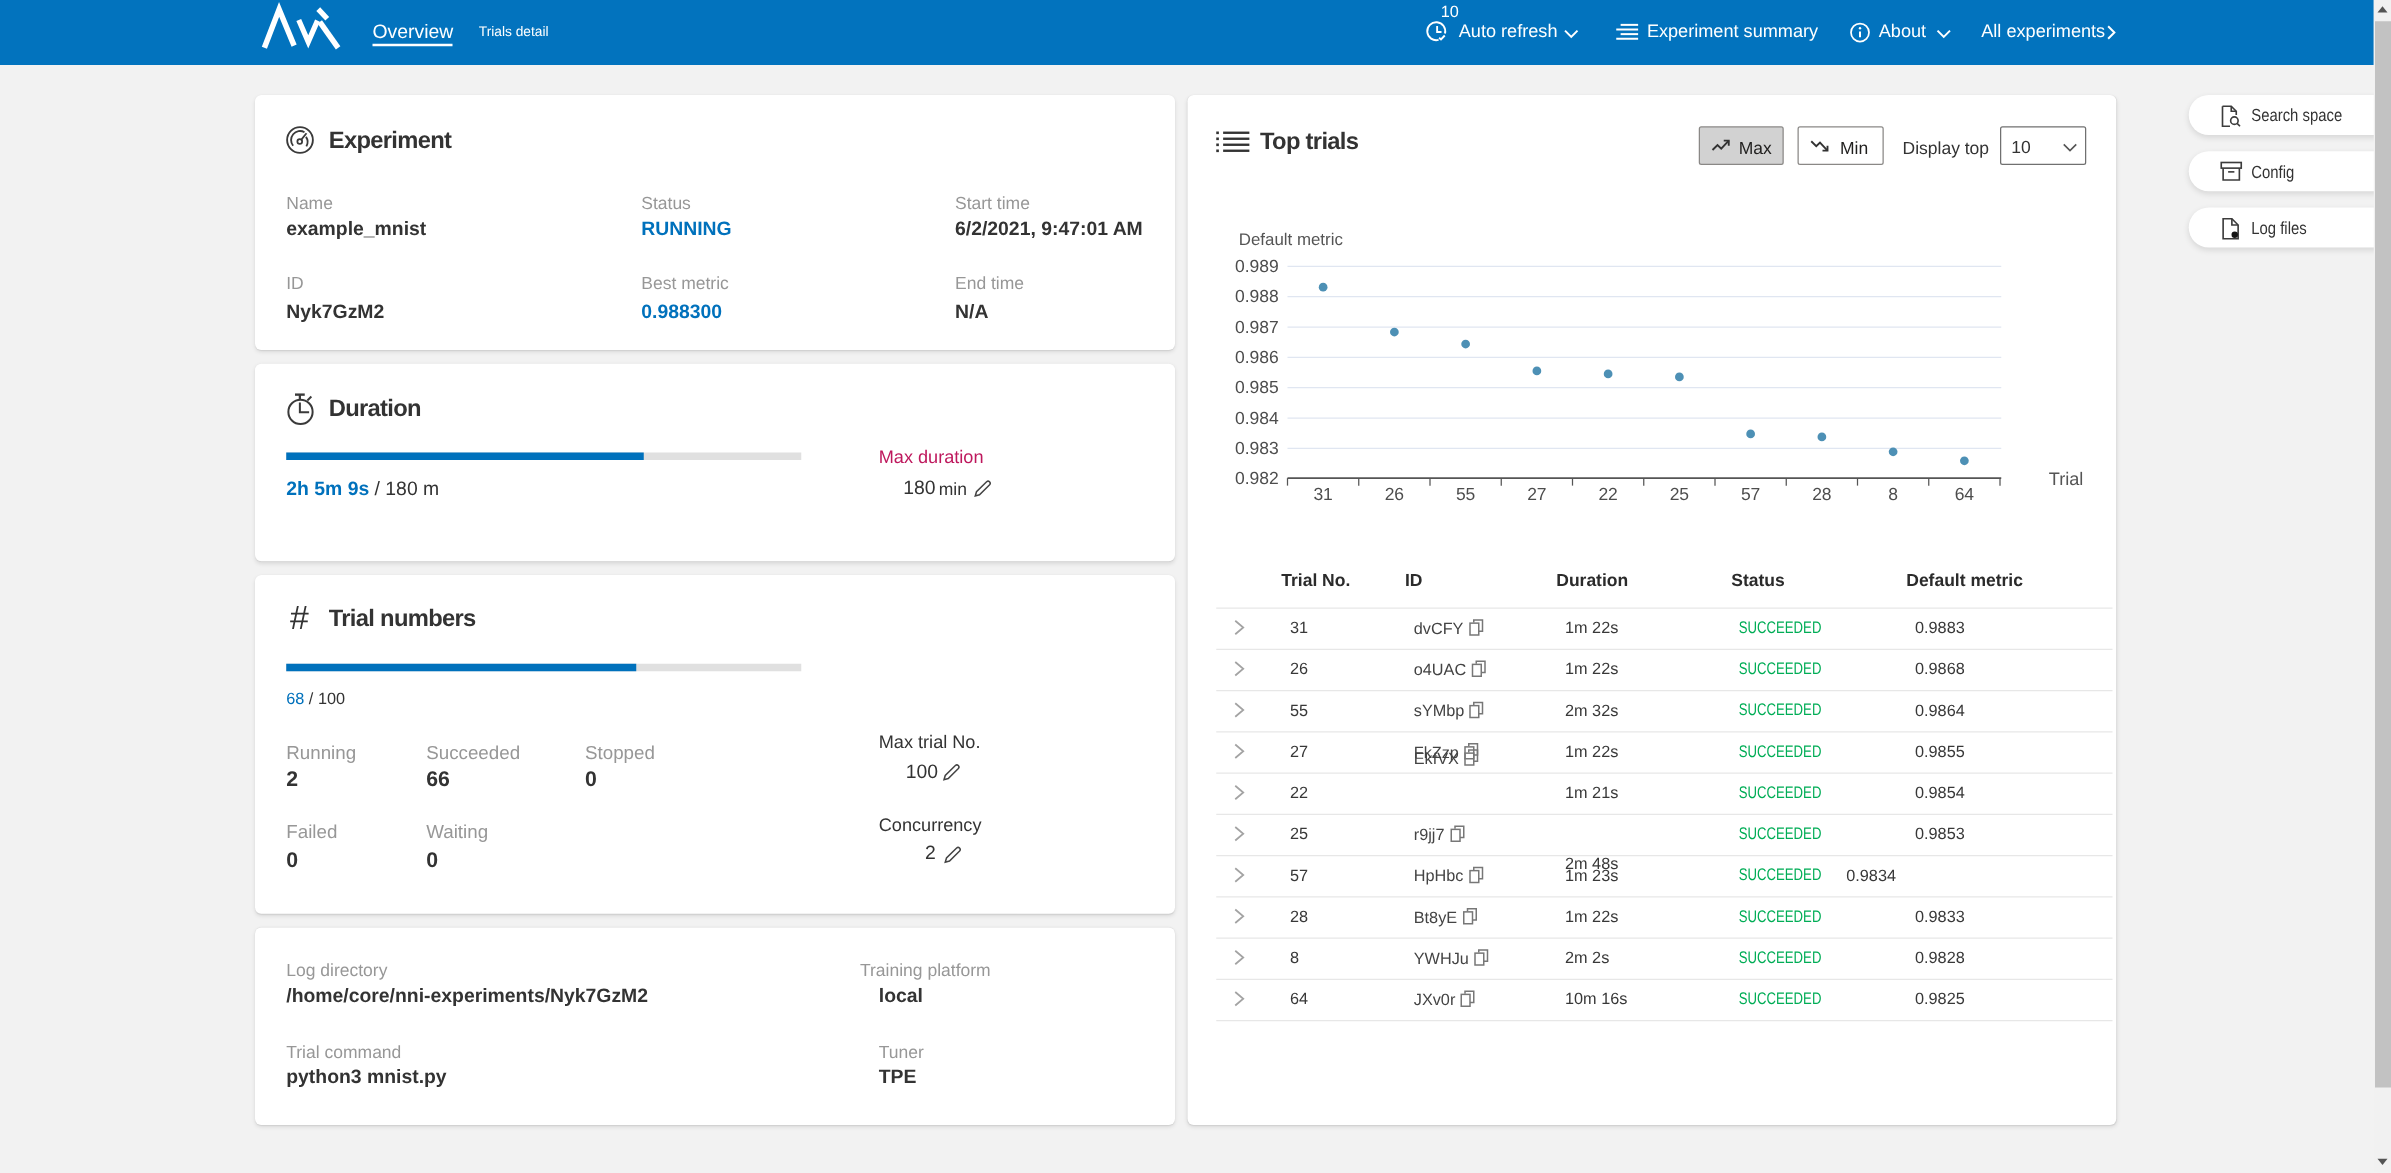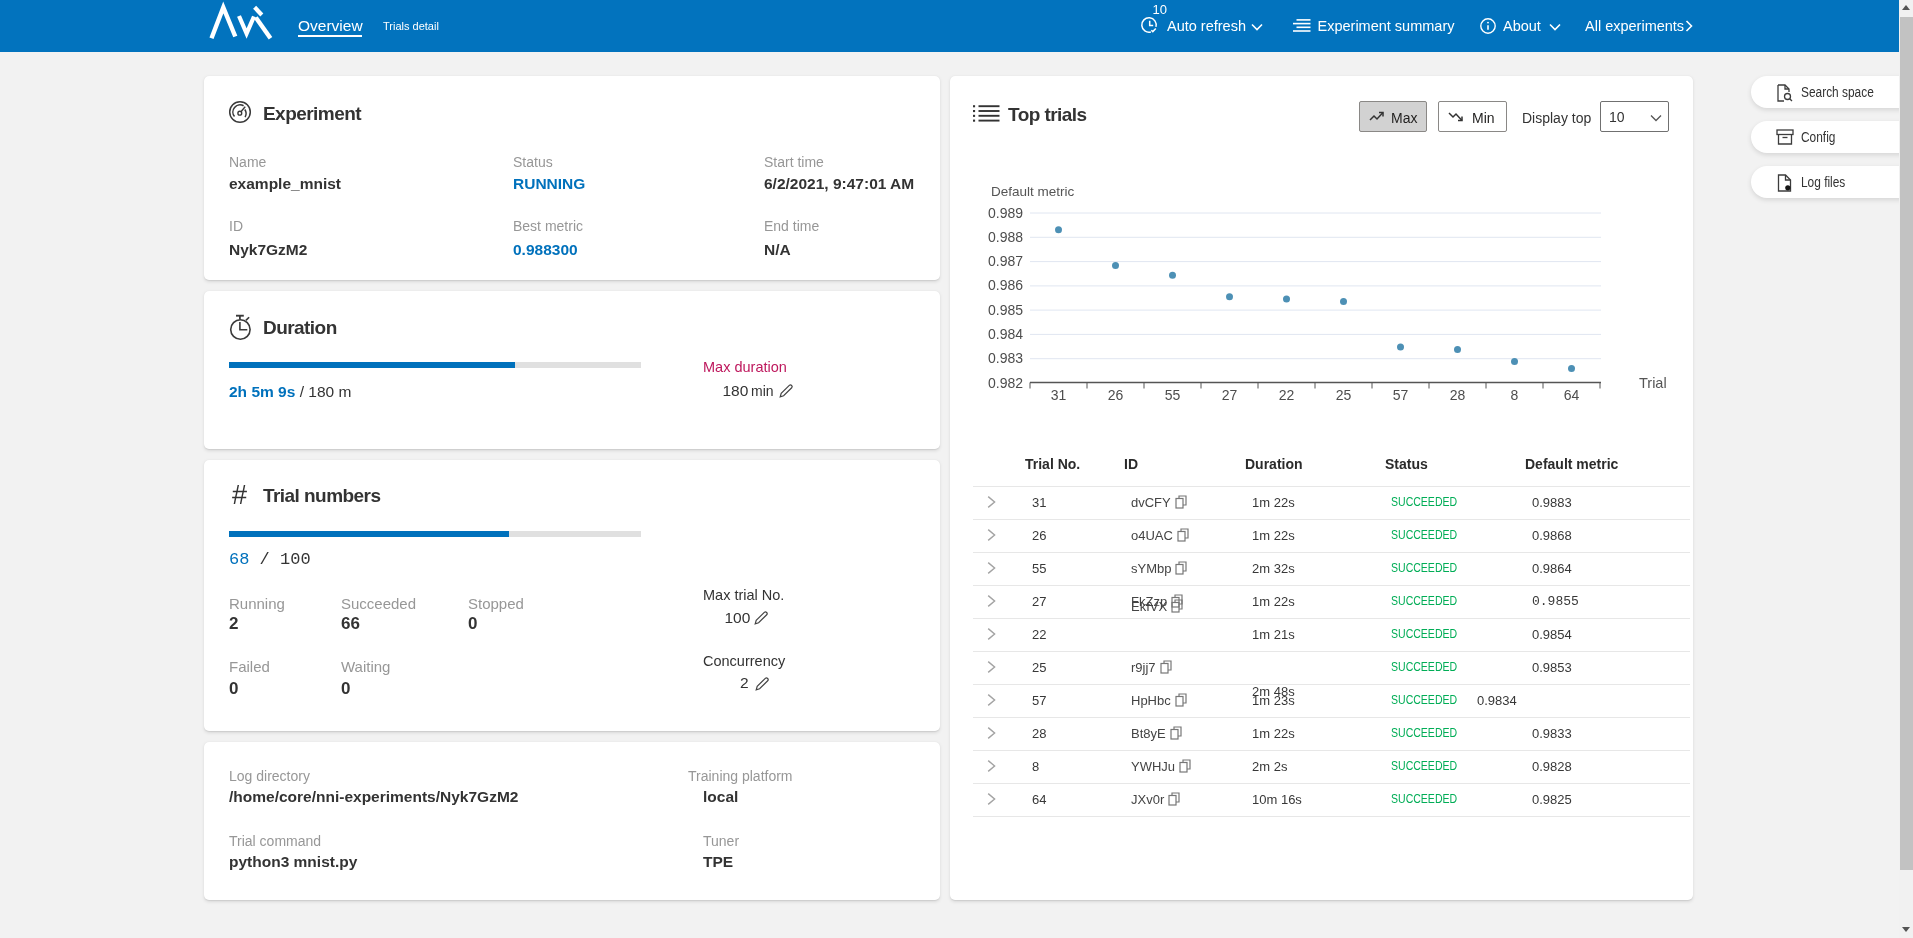--- a/index.html
+++ b/index.html
@@ -117,21 +117,21 @@
 <div class="t" style="left:751px; top:391px; font-size:14px; color:#333;">min</div>
 <svg width="16" height="14" style="left:779px; top:384px;" viewBox="0 0 16 14">
   <path d="M1.2,12.8 L2.2,9.4 L10.3,1.4 A1.7,1.7 0 0 1 12.7,3.8 L4.6,11.8 Z" stroke="#444" stroke-width="1.2" fill="none"></path>
 </svg>
 
 <div class="card" style="left:204px; top:460px; width:736px; height:271px;"></div>
 <div class="t" style="left:232px; top:495px; font-size:27px; color:#333; font-weight:400;">#</div>
 <div class="t title" style="left:263px; top:495px;">Trial numbers</div>
 <div style="position:absolute; left:229px; top:531px; width:412px; height:6px; background:#e0e0e0;"></div>
 <div style="position:absolute; left:229px; top:531px; width:280px; height:6px; background:#0071bc;"></div>
-<div class="t" style="left:229px; top:559px; font-size:17px; color:#333;font-family:Liberation Mono, monospace;"><span class="blue">68</span> / 100</div>
+<div class="t" style="left:229px; top:559px; font-size:13px; color:#333;"><span class="blue">68</span> / 100</div>
 <div class="t lbl" style="left:229px; top:602.5px; font-size:15px;">Running</div>
 <div class="t val" style="left:229px; top:623px; font-size:17px;">2</div>
 <div class="t lbl" style="left:341px; top:602.5px; font-size:15px;">Succeeded</div>
 <div class="t val" style="left:341px; top:623px; font-size:17px;">66</div>
 <div class="t lbl" style="left:468px; top:602.5px; font-size:15px;">Stopped</div>
 <div class="t val" style="left:468px; top:623px; font-size:17px;">0</div>
 <div class="t lbl" style="left:229px; top:665.5px; font-size:15px;">Failed</div>
 <div class="t val" style="left:229px; top:688px; font-size:17px;">0</div>
 <div class="t lbl" style="left:341px; top:665.5px; font-size:15px;">Waiting</div>
 <div class="t val" style="left:341px; top:688px; font-size:17px;">0</div>
@@ -300,21 +300,21 @@
 <svg width="12" height="14" style="left:984.5px; top:594px;" viewBox="0 0 12 14">
       <path d="M3.2,1.6 L9.6,7 L3.2,12.4" stroke="#a3a3a3" stroke-width="1.4" fill="none"></path>
     </svg>
 <div class="td" style="left:1032px; top:601px;">27</div>
 <div class="td" style="left:1131px; top:601px; color:#444;">FkZzp<svg width="12" height="14" style="position:static; display:inline-block; vertical-align:-2px; margin-left:4px;" viewBox="0 0 12 14">
         <path d="M4,3 L4,1 L11,1 L11,10 L8,10" stroke="#777" stroke-width="1.2" fill="none"></path>
         <rect x="1" y="3.5" width="7" height="9.5" stroke="#777" stroke-width="1.2" fill="none"></rect>
       </svg></div>
 <div class="td" style="left:1252px; top:601px;">1m 22s</div>
 <div class="td succ" style="left:1391px; top:601px;">SUCCEEDED</div>
-<div class="td" style="left:1532px; top:601px;font-family:Liberation Mono, monospace;">0.9855</div>
+<div class="td" style="left:1532px; top:601px;">0.9855</div>
 <div class="sep" style="top:617.5px;"></div>
 <svg width="12" height="14" style="left:984.5px; top:627px;" viewBox="0 0 12 14">
       <path d="M3.2,1.6 L9.6,7 L3.2,12.4" stroke="#a3a3a3" stroke-width="1.4" fill="none"></path>
     </svg>
 <div class="td" style="left:1032px; top:634px;">22</div>
 <div class="td" style="left:1131px; top:606px; color:#444;">EkfVX<svg width="12" height="14" style="position:static; display:inline-block; vertical-align:-2px; margin-left:4px;" viewBox="0 0 12 14">
         <path d="M4,3 L4,1 L11,1 L11,10 L8,10" stroke="#777" stroke-width="1.2" fill="none"></path>
         <rect x="1" y="3.5" width="7" height="9.5" stroke="#777" stroke-width="1.2" fill="none"></rect>
       </svg></div>
 <div class="td" style="left:1252px; top:634px;">1m 21s</div>

